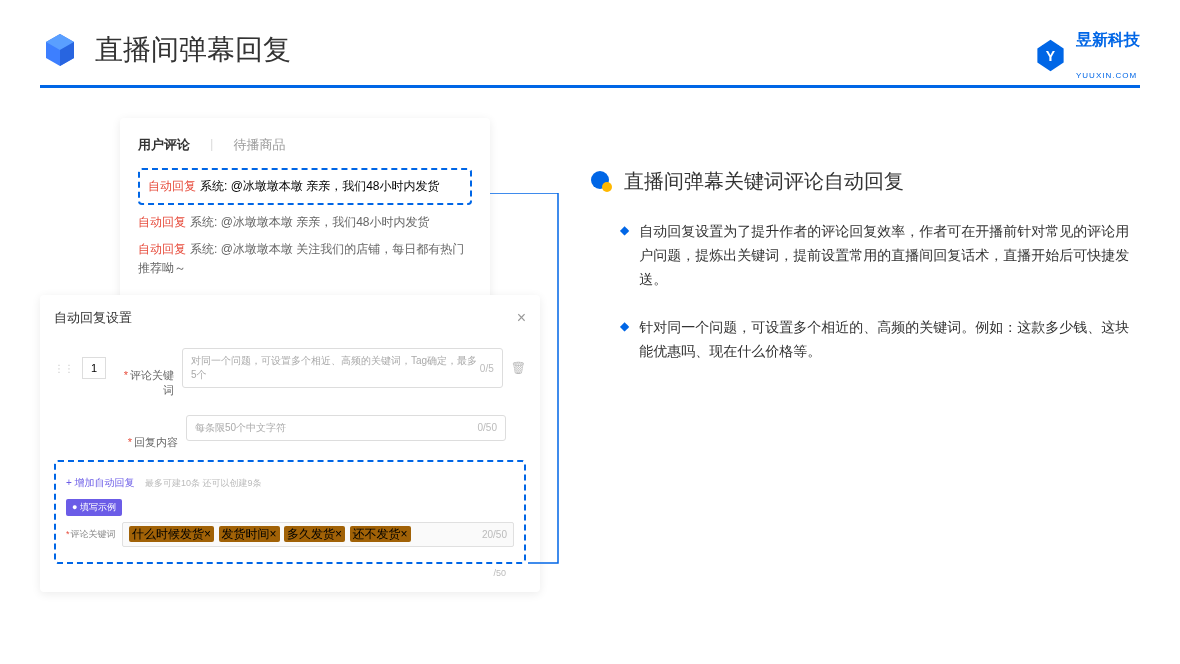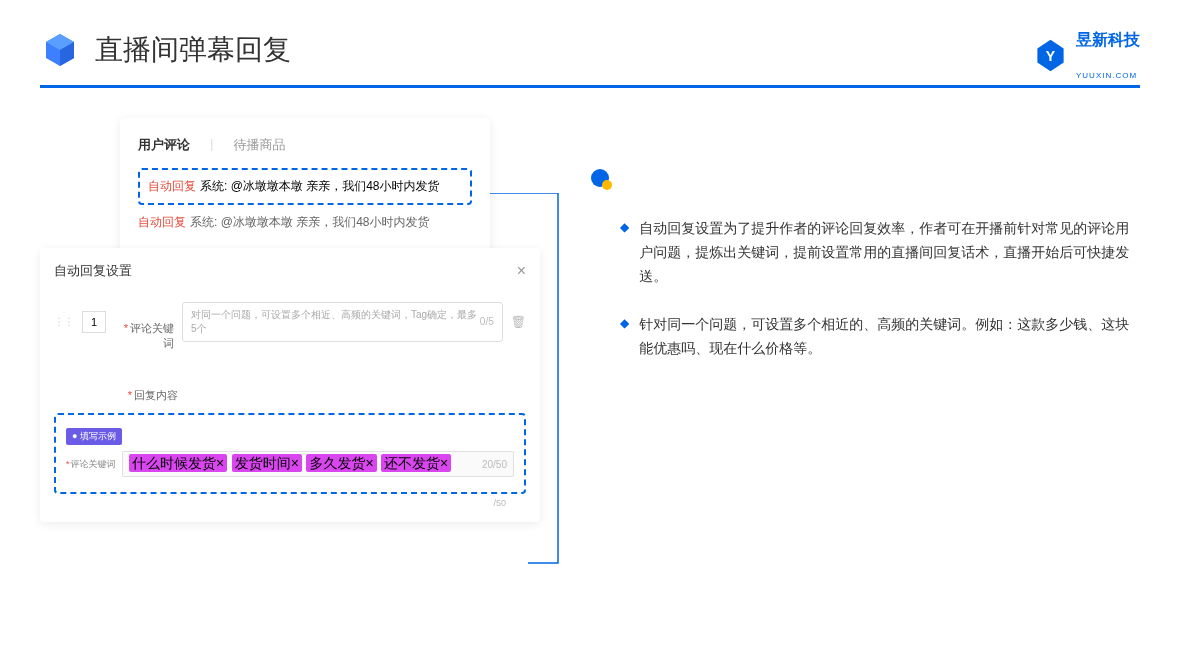--- a/index.html
+++ b/index.html
@@ -37,21 +37,21 @@
 .trash{color:#bbb;font-size:12px;}
 .drag{color:#ccc;font-size:10px;}
 .highlight-box{border:2px dashed #0066e6;border-radius:4px;padding:10px;margin-top:10px;}
 .add-link{color:#6b5ce7;font-size:10px;margin-bottom:6px;}
 .add-hint{color:#bbb;font-size:9px;margin-left:6px;}
 .example-btn{background:#6b5ce7;color:#fff;font-size:9px;padding:2px 6px;border-radius:2px;display:inline-block;margin-bottom:6px;}
 .example-row{display:flex;align-items:center;gap:6px;font-size:9px;margin-bottom:5px;}
 .ex-label{color:#888;width:50px;text-align:left;}
 .ex-label .req{color:#e74c3c;margin-right:1px;}
 .ex-input{flex:1;border:1px solid #e0e0e0;border-radius:2px;padding:3px 6px;display:flex;justify-content:space-between;align-items:center;background:#fafafa;}
-.tag-item{background:#d946ef;padding:1px 3px;border-radius:2px;margin-right:2px;font-size:14px;}
+.tag-item{background:#a16207;padding:1px 3px;border-radius:2px;margin-right:2px;font-size:12px;}
 .section-header{display:flex;align-items:center;margin-bottom:25px;}
 .section-icon{width:24px;height:24px;margin-right:10px;position:relative;}
 .section-title{font-size:20px;color:#333;font-weight:500;}
 .bullet-item{display:flex;margin-bottom:25px;padding-left:30px;}
 .bullet-marker{color:#0066e6;margin-right:10px;font-size:12px;margin-top:3px;}
 .bullet-text{font-size:14px;color:#333;line-height:1.7;flex:1;}
 </style>
 </head>
 <body>
 
@@ -88,20 +88,23 @@
         <span class="tab-active">用户评论</span>
         <span class="tab-sep">|</span>
         <span>待播商品</span>
       </div>
       <div class="reply-box">
         <span class="reply-tag">自动回复</span><span>系统: @冰墩墩本墩 亲亲，我们48小时内发货</span>
       </div>
       <div class="reply-line">
         <span class="reply-tag">自动回复</span><span>系统: @冰墩墩本墩 亲亲，我们48小时内发货</span>
       </div>
+      <div class="reply-line">
+        <span class="reply-tag">自动回复</span><span>系统: @冰墩墩本墩 关注我们的店铺，每日都有热门推荐呦～</span>
+      </div>
     </div>
 
     <div class="card2">
       <div class="card2-header">
         <span class="card2-title">自动回复设置</span>
         <span class="close-x">×</span>
       </div>
       <div class="form-row">
         <span class="drag">⋮⋮</span>
         <span class="num-box">1</span>
@@ -109,24 +112,32 @@
         <div class="form-input">
           <span>对同一个问题，可设置多个相近、高频的关键词，Tag确定，最多5个</span>
           <span class="input-count">0/5</span>
         </div>
         <span class="trash">🗑</span>
       </div>
       <div class="form-row">
         <span style="width:24px"></span>
         <span style="width:24px"></span>
         <span class="form-label"><span class="req">*</span><span>回复内容</span></span>
+        <div class="form-input">
+          <span>每条限50个中文字符</span>
+          <span class="input-count">0/50</span>
+        </div>
         <span style="width:12px"></span>
       </div>
 
       <div class="highlight-box">
+        <div style="margin-bottom:6px;">
+          <span class="add-link">+ 增加自动回复</span>
+          <span class="add-hint">最多可建10条 还可以创建9条</span>
+        </div>
         <span class="example-btn">● 填写示例</span>
         <div class="example-row">
           <span class="ex-label"><span class="req">*</span><span>评论关键词</span></span>
           <div class="ex-input">
             <span>
               <span class="tag-item">什么时候发货×</span>
               <span class="tag-item">发货时间×</span>
               <span class="tag-item">多久发货×</span>
               <span class="tag-item">还不发货×</span>
             </span>
@@ -143,20 +154,21 @@
   </div>
 
   <div class="right">
     <div class="section-header">
       <div class="section-icon">
         <svg viewBox="0 0 24 24">
             <circle cx="10" cy="10" r="9" fill="#0066e6"></circle>
             <circle cx="17" cy="17" r="5" fill="#ffb800"></circle>
           </svg>
       </div>
+      <div class="section-title">直播间弹幕关键词评论自动回复</div>
     </div>
     <div class="bullet-item">
       <span class="bullet-marker">◆</span>
       <span class="bullet-text">自动回复设置为了提升作者的评论回复效率，作者可在开播前针对常见的评论用户问题，提炼出关键词，提前设置常用的直播间回复话术，直播开始后可快捷发送。</span>
     </div>
     <div class="bullet-item">
       <span class="bullet-marker">◆</span>
       <span class="bullet-text">针对同一个问题，可设置多个相近的、高频的关键词。例如：这款多少钱、这块能优惠吗、现在什么价格等。</span>
     </div>
   </div>

